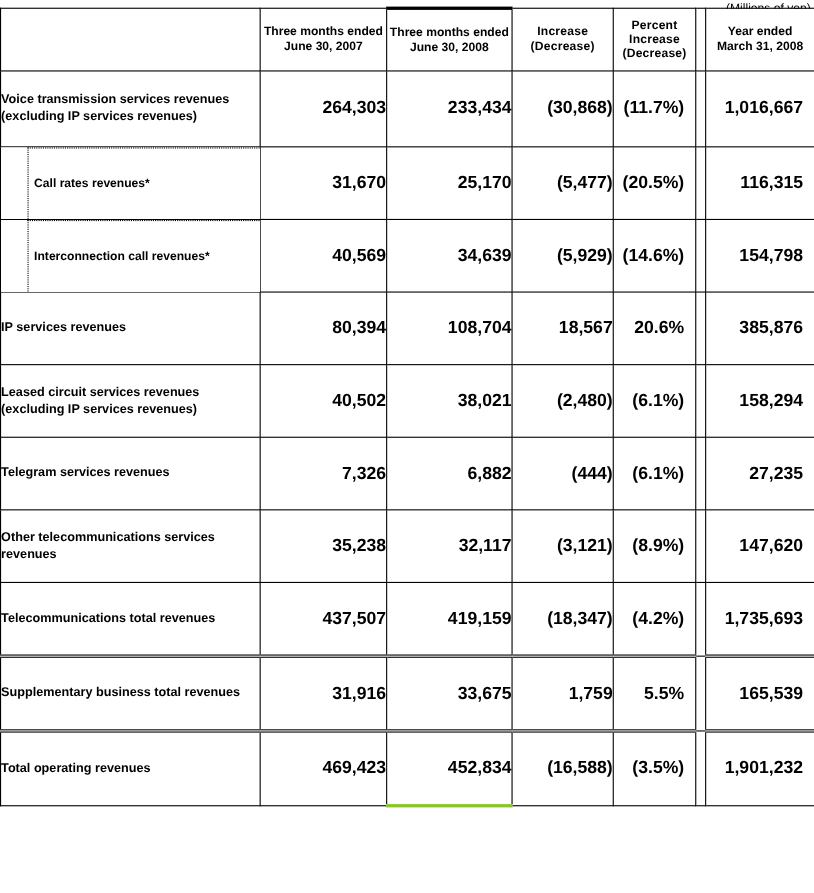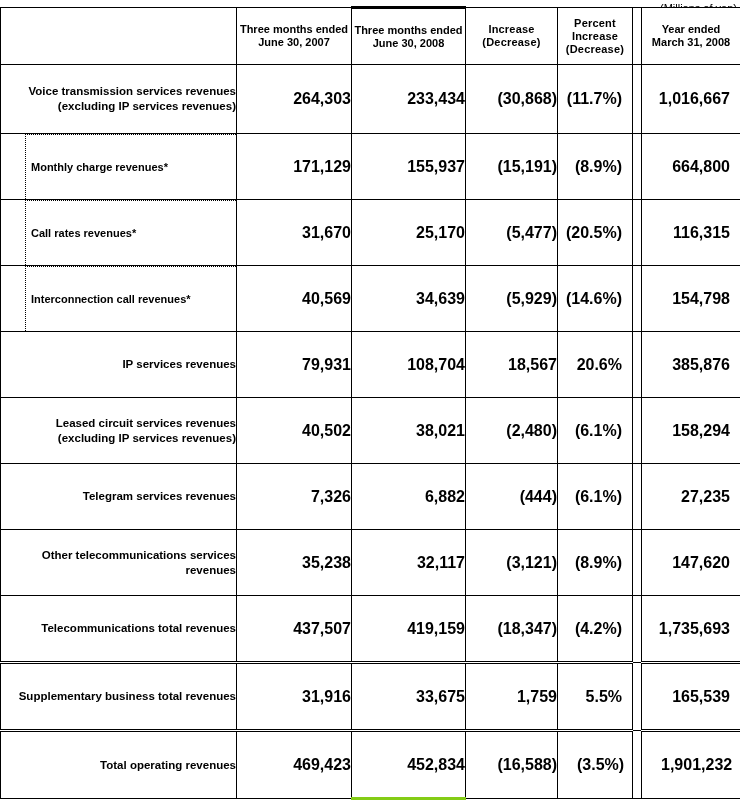--- a/index.html
+++ b/index.html
@@ -96,21 +96,21 @@
     font-size: 16px;
     white-space: nowrap;
   }
   td.num.pct { padding-right: 10px; }
   td.num.year { padding-right: 10px; }
 
   
   tr.r-tall td   { height: 68px; }
   tr.r-sub  td   { height: 65px; }
   tr.r-std  td   { height: 65px; }
-  tr.r-total td  { height: 65px; padding-left: 19px; }
+  tr.r-total td  { height: 65px; }
 
   
   td.sub-lbl {
     position: relative;
     padding-left: 0;
   }
   td.sub-lbl .sub-inner {
     position: absolute;
     left: 24px;
     right: 0;
@@ -137,21 +137,21 @@
   tr.sub-last td { border-bottom: 1px solid #000; }
 
   tr.dbl-both td {
     border-top: 3px double #000;
     border-bottom: 3px double #000;
     margin-left: 35px;
   }
   tr.dbl-both td.gap { border-top: none; border-bottom: none; }
 
   .nowrap { white-space: nowrap; }
-  .l2 { display: block; text-align: right; }
+  .l2 { display: block; }
 </style>
 </head>
 <body>
 
 <div id="units-label">(Millions of yen)</div>
 
 <div id="table-wrap">
   <table class="fin">
     <colgroup>
       <col class="c-label">
@@ -196,31 +196,20 @@
           <span class="l2">(excluding IP services revenues)</span>
         </td>
         <td class="num">264,303</td>
         <td class="num col2008">233,434</td>
         <td class="num">(30,868)</td>
         <td class="num pct">(11.7%)</td>
         <td class="gap"></td>
         <td class="num year">1,016,667</td>
       </tr>
 
-      <tr class="r-sub sub-first">
-        <td class="sub-lbl">
-          <span class="sub-inner">Monthly charge revenues*</span>
-        </td>
-        <td class="num">171,129</td>
-        <td class="num col2008">155,937</td>
-        <td class="num">(15,191)</td>
-        <td class="num pct">(8.9%)</td>
-        <td class="gap"></td>
-        <td class="num year">664,800</td>
-      </tr>
 
       <tr class="r-sub sub-mid">
         <td class="sub-lbl">
           <span class="sub-inner">Call rates revenues*</span>
         </td>
         <td class="num">31,670</td>
         <td class="num col2008">25,170</td>
         <td class="num">(5,477)</td>
         <td class="num pct">(20.5%)</td>
         <td class="gap"></td>
@@ -236,21 +225,21 @@
         <td class="num">(5,929)</td>
         <td class="num pct">(14.6%)</td>
         <td class="gap"></td>
         <td class="num year">154,798</td>
       </tr>
 
       <tr class="r-std">
         <td class="lbl">
           <span class="l2">IP services revenues</span>
         </td>
-        <td class="num">79,931</td>
+        <td class="num">80,394</td>
         <td class="num col2008">108,704</td>
         <td class="num">18,567</td>
         <td class="num pct">20.6%</td>
         <td class="gap"></td>
         <td class="num year">385,876</td>
       </tr>
 
       <tr class="r-std">
         <td class="lbl">
           <span class="l2">Leased circuit services revenues</span>

